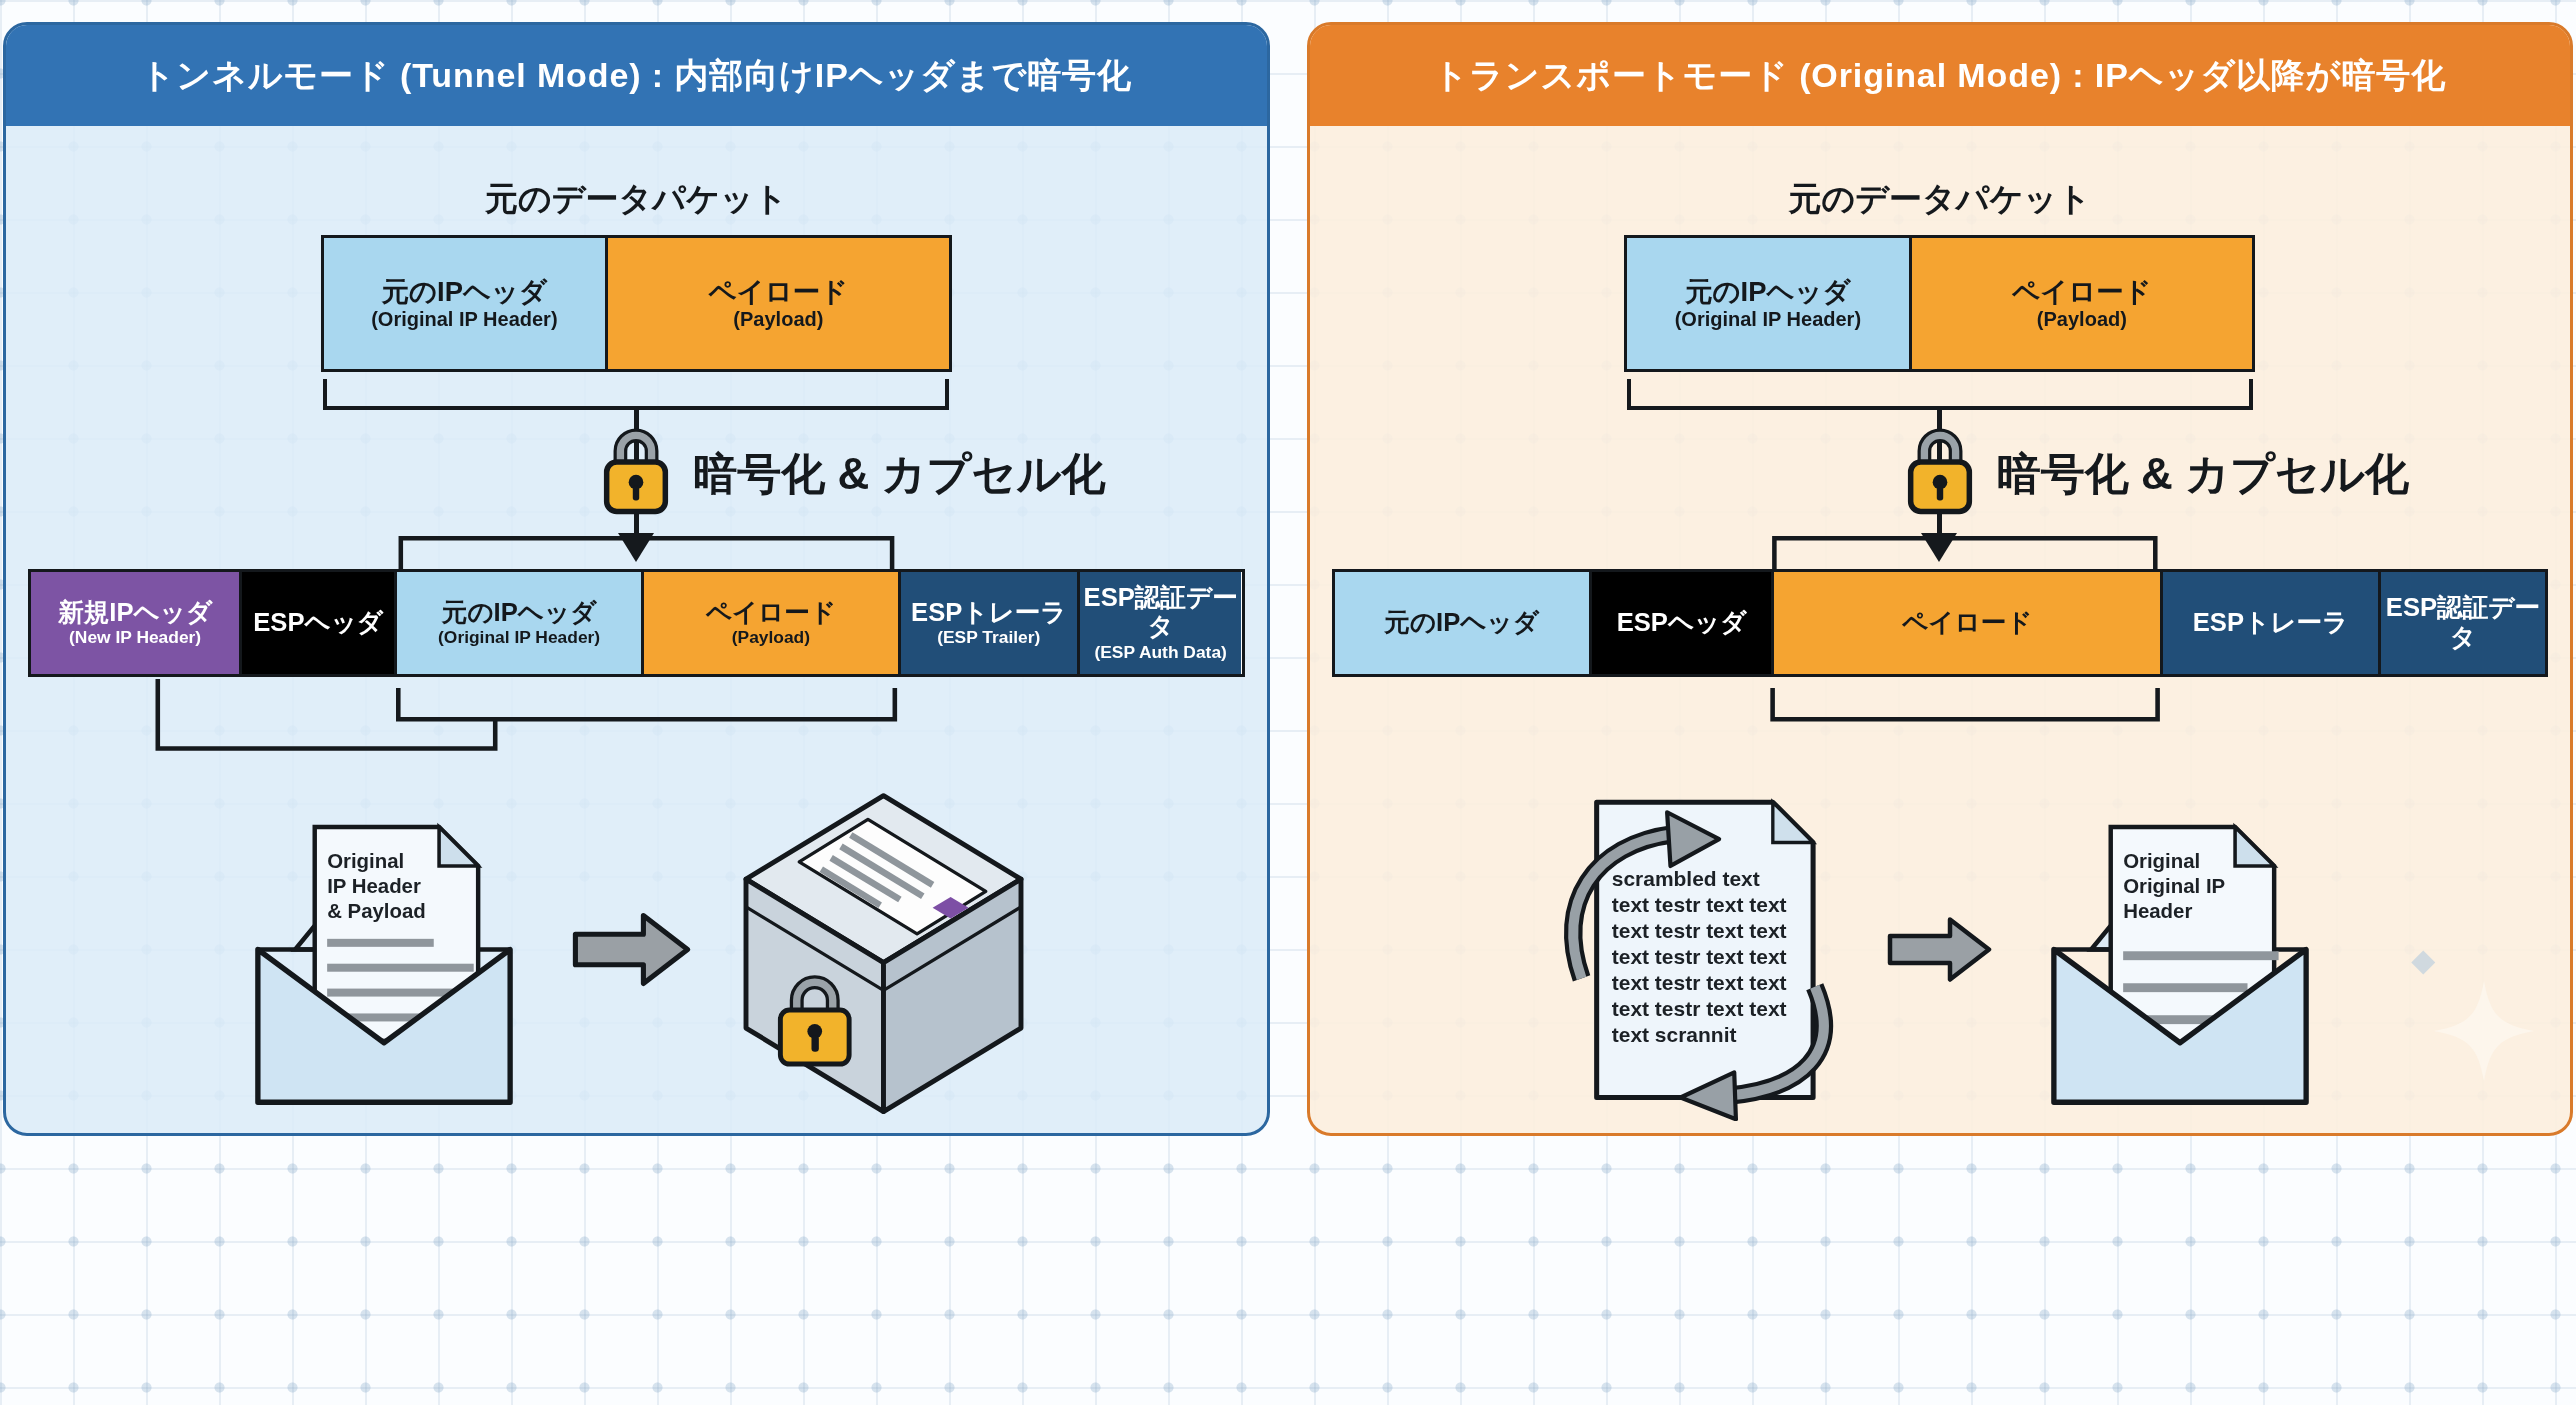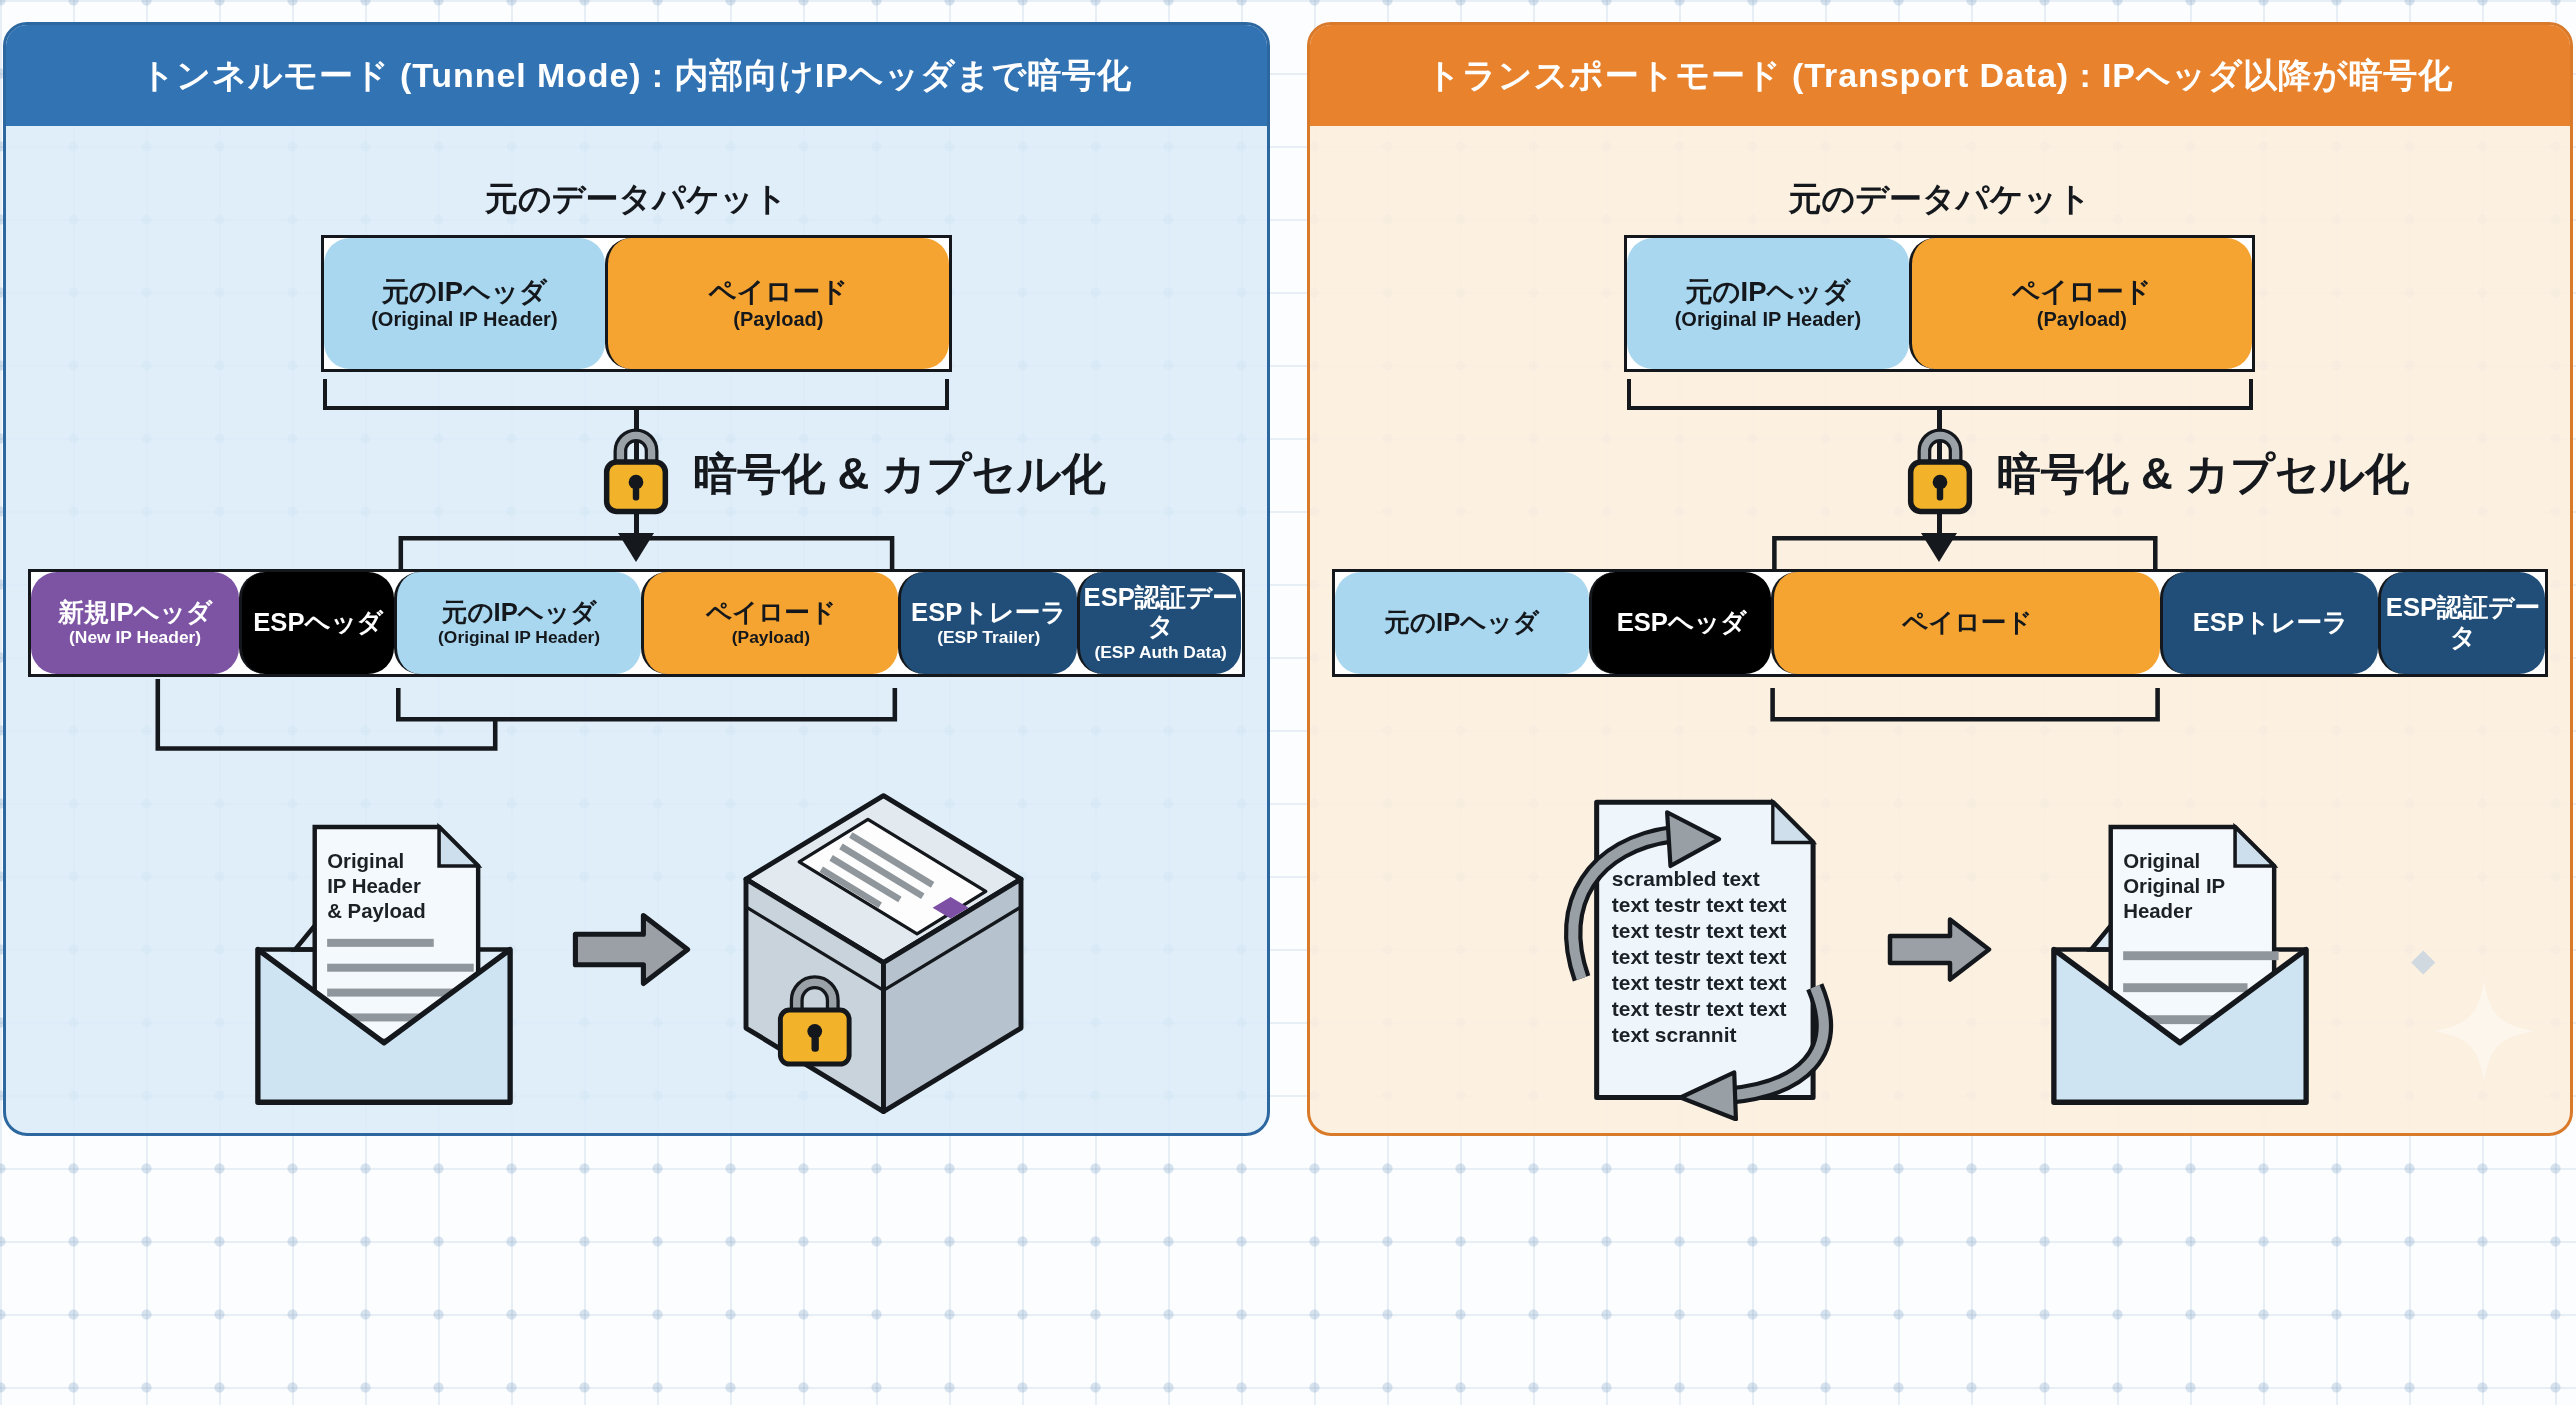--- a/index.html
+++ b/index.html
@@ -37,21 +37,21 @@
   }
   .tunnel .panel-header{background:#3273b4;}
   .transport .panel-header{background:#e8822c;}
   .content{position:relative;padding:0 22px;}
   .pkt-label{margin-top:51px;text-align:center;font-size:33px;font-weight:bold;}
   .orig-packet{
     width:631px;height:137px;margin:12.8px auto 0;
     display:flex;border:3.7px solid #14181c;box-sizing:border-box;background:#fff;
   }
   .cell{display:flex;flex-direction:column;align-items:center;justify-content:center;
-    box-sizing:border-box;border-left:3.7px solid #14181c;padding:1.8px 3.7px;text-align:center;border-radius:26px;}
+    box-sizing:border-box;border-left:3.7px solid #14181c;padding:1.8px 3.7px;text-align:center;}
   .cell:first-child{border-left:none;}
   .cell .main{font-size:27.4px;font-weight:bold;line-height:1.15;}
   .cell .sub{font-size:20px;font-weight:bold;line-height:1.2;}
   .cell .sub:empty{display:none;}
   .c-lblue{background:#a9d7ef;color:#14181c;}
   .c-orange{background:#f5a431;color:#14181c;}
   .c-purple{background:#7d54a4;color:#fff;}
   .c-steel{background:#000000;color:#fff;}
   .c-navy{background:#214e78;color:#fff;}
   .op-c1{flex-basis:45%;}
@@ -211,21 +211,21 @@
           </span>
         </div>
 
         <div class="caption">
           <div>手紙の本文と宛先を丸ごと暗号化し、</div>
         </div>
       </div>
     </section>
 
     <section class="panel transport">
-      <div class="panel-header">トランスポートモード (Transport Data) : IPヘッダ以降が暗号化</div>
+      <div class="panel-header">トランスポートモード (Original Mode) : IPヘッダ以降が暗号化</div>
       <div class="content">
 
         <div class="pkt-label">元のデータパケット</div>
 
         <div class="orig-packet">
           <div class="cell c-lblue op-c1">
             <div class="main">元のIPヘッダ</div>
             <div class="sub">(Original IP Header)</div>
           </div>
           <div class="cell c-orange op-c2">

